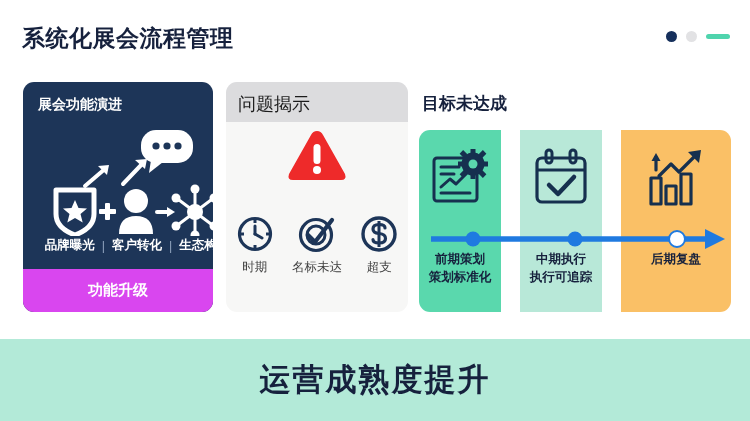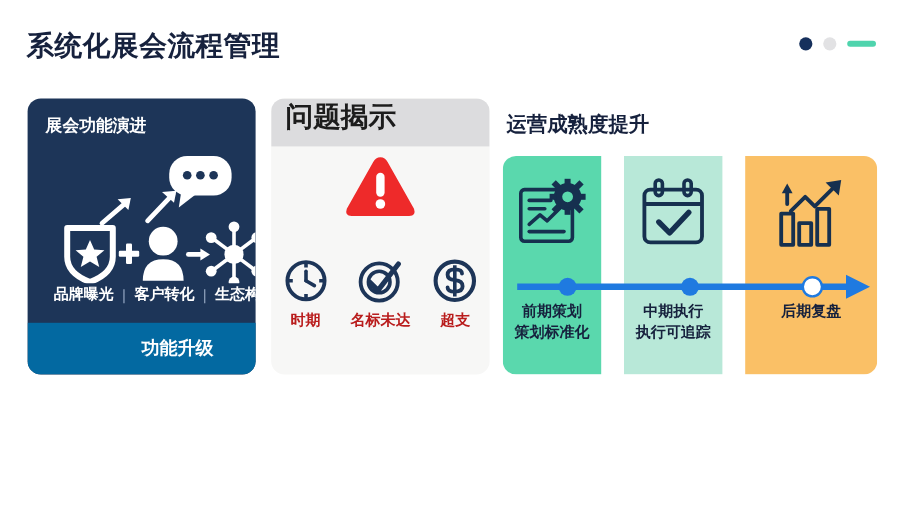--- a/index.html
+++ b/index.html
@@ -105,28 +105,27 @@
   .navy-sep {
     color: #8fa2bd;
     font-weight: normal;
   }
   .navy-footer {
     position: absolute;
     left: 0;
     bottom: 0;
     width: 190px;
     height: 43px;
-    background: #0369a1;
+    background: #d946ef;
     display: flex;
     align-items: center;
     justify-content: center;
     font-size: 15px;
     font-weight: bold;
     color: #ffffff;
-    padding-left: 30px;
   }
 
   
   .card-gray {
     position: absolute;
     left: 226px;
     top: 82px;
     width: 182px;
     height: 230px;
     background: #f7f7f6;
@@ -136,23 +135,23 @@
   .card-gray-head {
     position: absolute;
     left: 0; top: 0;
     width: 182px;
     height: 40px;
     background: #dcdcde;
   }
   .card-gray-title {
     position: absolute;
     left: 12px;
-    top: 0;
-    font-size: 23px;
-    font-weight: bold;
+    top: 10px;
+    font-size: 18px;
+    font-weight: normal;
     color: #1c1c1c;
     white-space: nowrap;
   }
   .warn-wrap {
     position: absolute;
     left: 0;
     top: 45px;
     width: 182px;
     height: 58px;
     display: flex;
@@ -180,22 +179,22 @@
     align-items: flex-start;
   }
   .metric {
     display: flex;
     flex-direction: column;
     align-items: center;
     gap: 5px;
   }
   .metric-label {
     font-size: 12.5px;
-    font-weight: bold;
-    color: #b91c1c;
+    font-weight: normal;
+    color: #404040;
     white-space: nowrap;
   }
 
   
   .sec3-title {
     position: absolute;
     left: 422px;
     top: 92px;
     font-size: 17px;
     font-weight: bold;
@@ -388,21 +387,21 @@
         <svg width="40" height="40" viewBox="0 0 40 40">
           <circle cx="20" cy="20" r="16" fill="none" stroke="#1d3558" stroke-width="3.4"></circle>
           <line x1="20" y1="7" x2="20" y2="33" stroke="#1d3558" stroke-width="3"></line>
           <path d="M26 14 Q26 10.5 20 10.5 Q14 10.5 14 15 Q14 19 20 19.5 Q26.5 20 26.5 24.5 Q26.5 29 20 29 Q14 29 14 25.5" fill="none" stroke="#1d3558" stroke-width="3.2" stroke-linecap="round"></path>
         </svg>
         <span class="metric-label">超支</span>
       </div>
     </div>
   </div>
 
-  <div class="sec3-title">运营成熟度提升</div>
+  <div class="sec3-title">目标未达成</div>
 
   <div class="panels">
 
     <div class="panel" style="background:#5ad8ad;">
       <div class="panel-icon">
         <svg width="62" height="62" viewBox="0 0 62 62">
           <rect x="5" y="10" width="43" height="43" rx="3" fill="none" stroke="#16304f" stroke-width="3"></rect>
           <line x1="12" y1="19" x2="30" y2="19" stroke="#16304f" stroke-width="3" stroke-linecap="round"></line>
           <line x1="12" y1="26" x2="25" y2="26" stroke="#16304f" stroke-width="3" stroke-linecap="round"></line>
           <line x1="12" y1="45" x2="41" y2="45" stroke="#16304f" stroke-width="3" stroke-linecap="round"></line>
@@ -464,14 +463,17 @@
   </div>
 
   <svg class="timeline" viewBox="0 0 312 26">
     <line x1="12" y1="13" x2="288" y2="13" stroke="#1f7ae0" stroke-width="5.5" stroke-linecap="butt"></line>
     <path d="M306 13 L286 3 L286 23 Z" fill="#1f7ae0"></path>
     <circle cx="54" cy="13" r="7.5" fill="#1f7ae0"></circle>
     <circle cx="156" cy="13" r="7.5" fill="#1f7ae0"></circle>
     <circle cx="258" cy="13" r="8" fill="#ffffff" stroke="#1f7ae0" stroke-width="2"></circle>
   </svg>
 
+  <div class="banner">
+    <div class="banner-text">运营成熟度提升</div>
+  </div>
 
 </div>
 
 </body></html>

